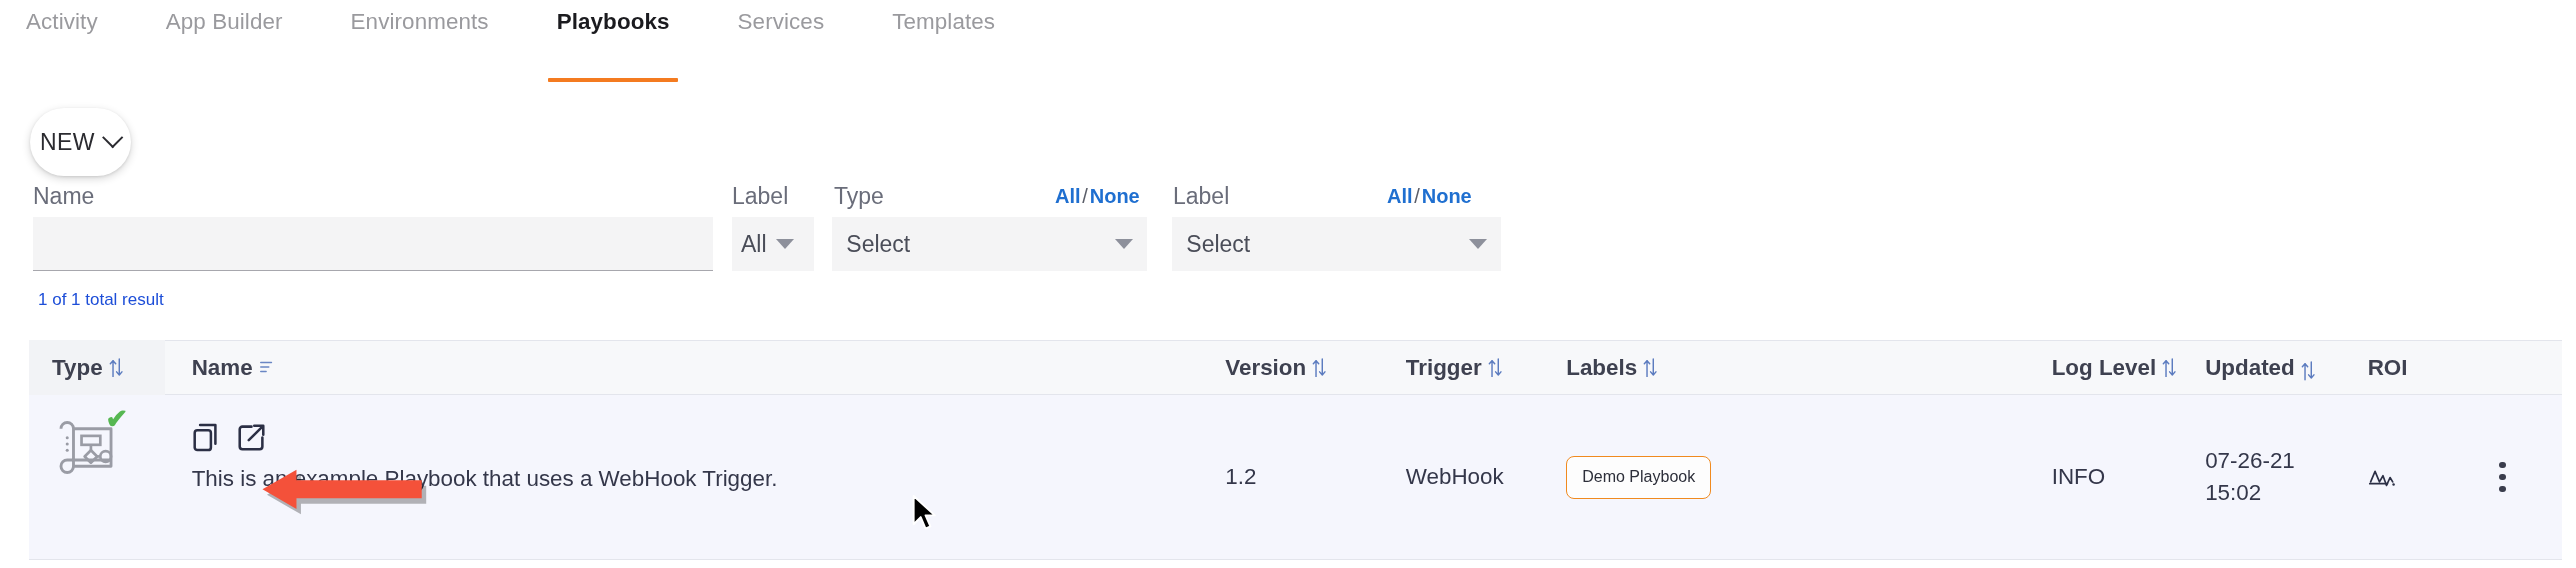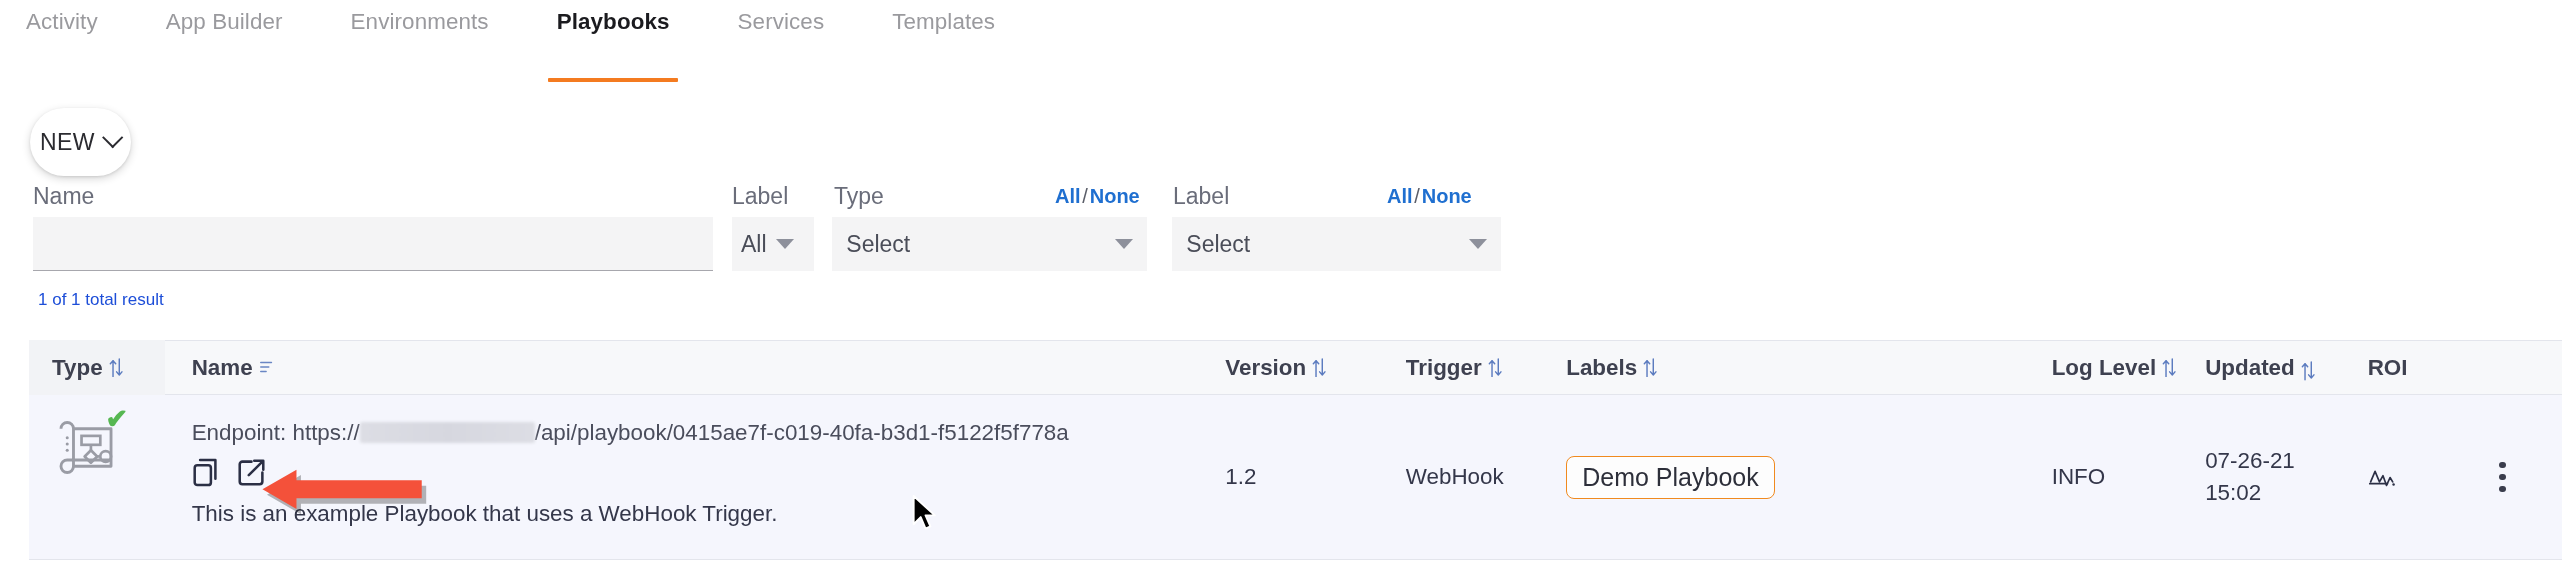--- a/index.html
+++ b/index.html
@@ -288,21 +288,21 @@
 
   .chip {
     display: inline-flex;
     align-items: center;
     justify-content: center;
     border: 1.8px solid #f08a1f;
     border-radius: 8px;
     background: #fdfdfd;
     height: 41px;
     padding: 0 15px;
-    font-size: 25px;
+    font-size: 16px;
     color: #2d2f3a;
     cursor: pointer;
   }
 
   .updated-stack { display: flex; flex-direction: column; line-height: 32px; }
 
   .kebab {
     display: flex;
     flex-direction: column;
     gap: 5.4px;
@@ -495,21 +495,20 @@
           <path d="M43.5 30 v6" stroke="#9a9ca5" stroke-width="3"></path>
           <path d="M43.5 36 l7 7 l-7 7 l-7 -7 z" fill="none" stroke="#9a9ca5" stroke-width="3" stroke-linejoin="round"></path>
           <path d="M50.5 43 h4" stroke="#9a9ca5" stroke-width="3"></path>
           <circle cx="60" cy="43" r="6" fill="none" stroke="#9a9ca5" stroke-width="3"></circle>
         </svg>
         <span class="check-mark">✔</span>
       </div>
     </div>
 
     <div class="td col-name">
-      <div class="pb-endpoint"><span>Endpoint: https://</span><span class="redacted"></span><span>/api/playbook/0415ae7f-c019-40fa-b3d1-f5122f5f778a</span></div>
       <div class="pb-actions">
         <span class="icon-btn">
           <svg width="27" height="29" viewBox="0 0 30 32">
             <path d="M9 2 h17 v21" fill="none" stroke="#2b2f45" stroke-width="2.8" stroke-linejoin="round" stroke-linecap="round"></path>
             <rect x="3" y="8" width="18" height="22" rx="3" fill="none" stroke="#2b2f45" stroke-width="2.8"></rect>
           </svg>
         </span>
         <span class="icon-btn">
           <svg width="29" height="29" viewBox="0 0 32 32">
             <path d="M16 4 H6 a3 3 0 0 0 -3 3 v19 a3 3 0 0 0 3 3 h19 a3 3 0 0 0 3 -3 V16" fill="none" stroke="#2b2f45" stroke-width="2.8" stroke-linejoin="round" stroke-linecap="round"></path>

